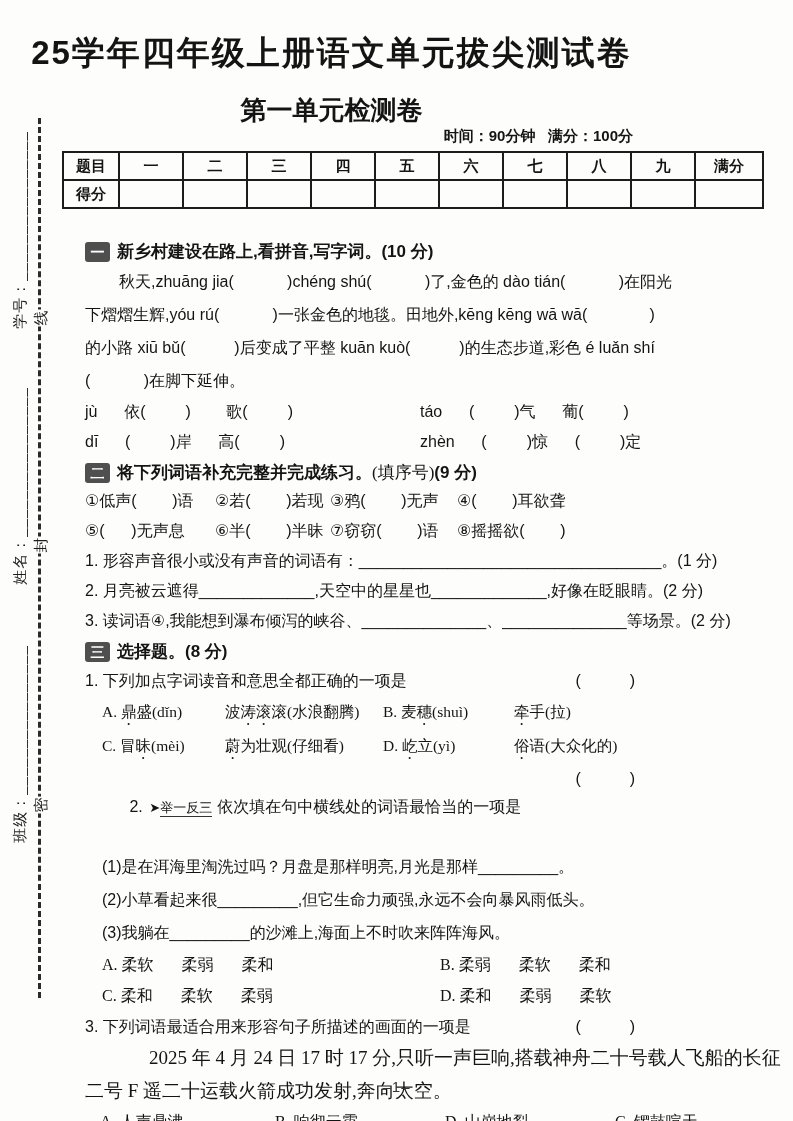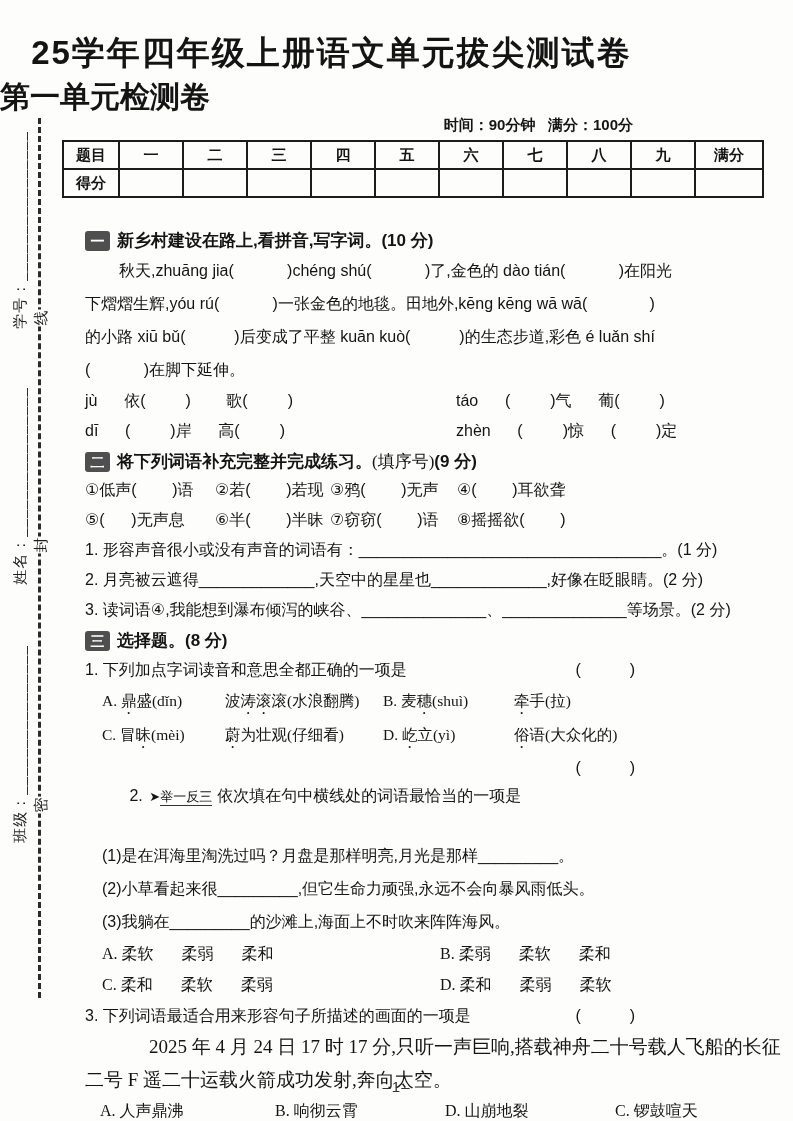--- a/index.html
+++ b/index.html
@@ -12,37 +12,37 @@
   
   .seal-dashed { position:absolute; left:38px; top:118px; height:880px; width:0;
     border-left:3px dashed #2b2b2b; }
   .seal-label { position:absolute; left:20px; transform:translate(-50%,-50%) rotate(-90deg);
     white-space:nowrap; font-size:15px; color:#1d1d1d; letter-spacing:1px; }
   .seal-char { position:absolute; left:40px; transform:translate(-50%,-50%) rotate(-90deg);
     font-size:15px; line-height:1; background:#fdfdfc; padding:3px 1px; color:#1d1d1d; }
   
   .main { position:absolute; left:0; top:0; width:663px; padding-top:32px; }
   .title { text-align:center; font-size:33px; font-weight:bold; letter-spacing:2px; line-height:1.3; }
-  .subtitle { text-align:left; font-size:30px; font-weight:bold; margin-top:3px; line-height:1.25; }
+  .subtitle { text-align:center; font-size:26px; font-weight:bold; margin-top:19px; line-height:1.25; }
   .meta { text-align:right; font-weight:bold; font-size:15px; margin:1px 30px 5px 0; white-space:pre; }
   .score-table { border-collapse:collapse; margin-left:62px; width:700px; table-layout:fixed; }
   .score-table td { border:2px solid #1c1c1c; height:28px; text-align:center;
     font-size:15px; font-weight:bold; padding:0; }
   
   .content { margin:30px 28px 0 85px; }
   .sec-head { display:flex; align-items:center; gap:7px; font-size:17px; font-weight:bold;
     line-height:26px; margin-top:3px; }
   .sec-num { flex:0 0 auto; width:25px; height:20px; background:#4f4f4f; color:#fff;
     border-radius:3px; display:flex; align-items:center; justify-content:center;
     font-size:14px; font-weight:bold; }
   .ht span { white-space:pre;margin-top:12px; }
   .kai { font-family:"Liberation Serif","DejaVu Serif",serif; font-weight:normal; }
   .t-line { font-size:16px; line-height:33px; white-space:pre; }
   .indent { text-indent:34px; }
-  .pin-row { display:flex; font-size:16px; line-height:30px; white-space:pre;gap:36px; }
+  .pin-row { display:flex; font-size:16px; line-height:30px; white-space:pre; }
   .pin-left { flex:0 0 335px; }
   .word-row { display:grid; grid-template-columns:130px 115px 127px auto;
     font-size:16px; line-height:30px; white-space:pre; }
   .item { font-size:16px; line-height:30px; white-space:pre; }
   .qline { display:flex; justify-content:space-between; font-size:16px; line-height:28px; margin-top:2px; }
   .qline .qh { white-space:pre; }
   .ans { white-space:pre; }
   .q1-grid { display:grid; grid-template-columns:123px 158px 131px auto; padding-left:17px;
     font-size:15.5px; line-height:33px; white-space:pre;
     font-family:"Liberation Serif","DejaVu Serif",serif; }

